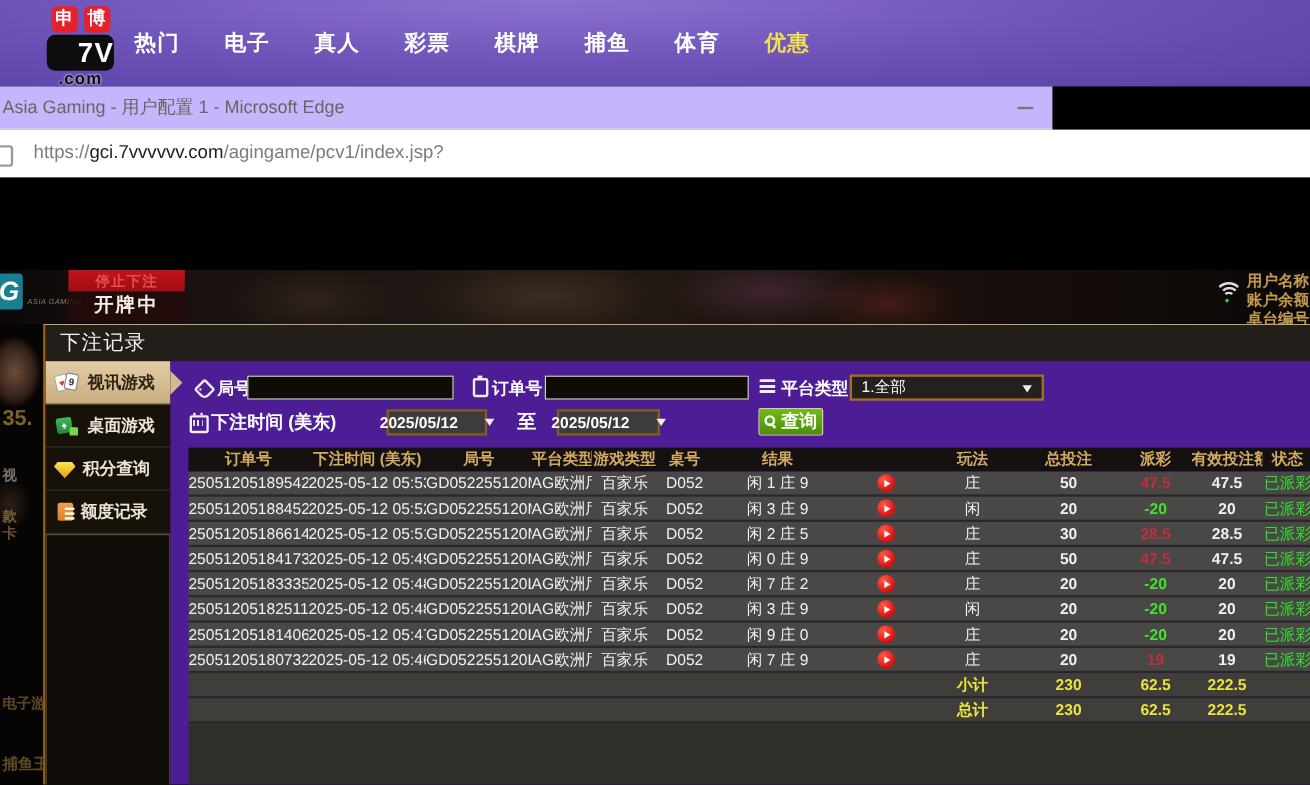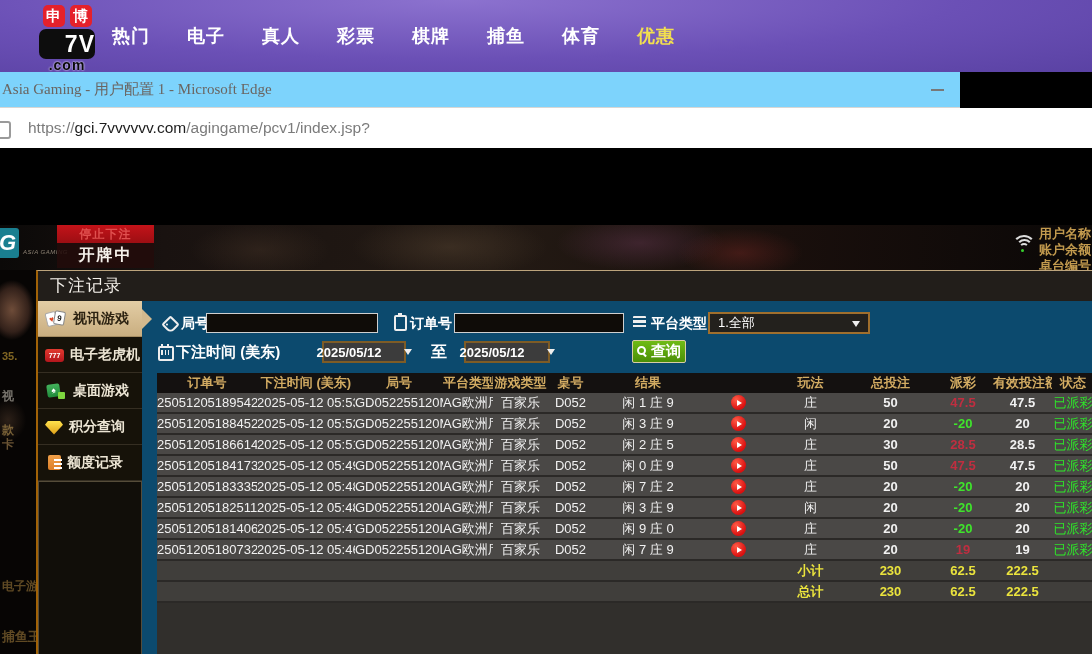--- a/index.html
+++ b/index.html
@@ -16,22 +16,22 @@
   .logo-main{margin:2px auto 0;background:#0d0d0d;border-radius:7px;width:56px;height:30px;
     line-height:30px;color:#fff;font-weight:900;font-size:23px;letter-spacing:1px;text-align:right;}
   .logo-sub{color:#0a0a0a;font-weight:900;font-size:14px;letter-spacing:1px;margin-top:-2px;
     text-shadow:0 0 2px #d4c9f2,0 0 2px #d4c9f2;}
   .nav-items{position:absolute;left:112px;top:0;height:72px;display:flex;align-items:center;}
   .nav-item{width:38px;margin-right:37px;color:#fff;font-size:18px;font-weight:700;
     letter-spacing:1px;white-space:nowrap;cursor:pointer;}
   .nav-item.hl{color:#f2df4f;}
 
   
-  .titlebar{position:absolute;top:72px;left:0;width:960px;height:36px;background:#7dd3fc;
-    border-bottom:1px solid #d8d6d3;box-sizing:border-box;font-family:Liberation Serif, serif;}
+  .titlebar{position:absolute;top:72px;left:0;width:877px;height:36px;background:#c4b5fd;
+    border-bottom:1px solid #d8d6d3;box-sizing:border-box;}
   .title-text{position:absolute;left:2px;top:0;line-height:35px;font-size:15px;color:#6a6561;}
   .min-icon{position:absolute;right:16px;top:17px;width:13px;height:2px;background:#787878;cursor:pointer;}
   .urlbar{position:absolute;top:108px;left:0;width:1092px;height:40px;background:#fff;overflow:hidden;cursor:text;}
   .url-partial{position:absolute;left:-6px;top:13px;width:13px;height:14px;border:2px solid #9a9a9a;border-radius:3px;}
   .url-text{position:absolute;left:28px;top:0;line-height:40px;font-size:15.5px;white-space:nowrap;}
   .u-dim{color:#7b7b7b;} .u-dark{color:#1d1d1d;}
   .blackband{position:absolute;top:148px;left:0;width:1092px;height:77px;background:#000;}
 
   
   .stage{position:absolute;top:225px;left:0;width:1092px;height:45px;overflow:hidden;background:
@@ -63,21 +63,21 @@
   .wdot{position:absolute;left:50%;top:14px;margin-left:-1.5px;width:3px;height:3px;border-radius:50%;background:#37cf2e;}
   .uinfo{position:absolute;left:1039px;top:1px;}
   .uinfo-line{height:16px;line-height:16px;font-size:13px;font-weight:700;color:#c29a4e;white-space:nowrap;}
 
   
   .leftstrip{position:absolute;left:0;top:270px;width:36px;height:384px;background:
     radial-gradient(30px 40px at 12px 40px, #6e4c39, #33211a 55%, transparent 75%),
     radial-gradient(26px 30px at 8px 150px, #2c2018, transparent 70%),#070504;overflow:hidden;}
   .frags{position:absolute;left:0;top:0;width:36px;height:384px;}
   .frag{position:absolute;left:2px;font-size:12px;font-weight:700;white-space:nowrap;opacity:.55;}
-  .frag:nth-child(1){top:80px;color:#e3b43c;font-size:11px;}
+  .frag:nth-child(1){top:68px;color:#e3b43c;font-size:18px;}
   .frag:nth-child(2){top:118px;color:#cfcabe;}
   .frag:nth-child(3){top:152px;color:#c9a35a;}
   .frag:nth-child(4){top:166px;color:#b9935a;}
   .frag:nth-child(5){top:308px;color:#a8823e;}
   .frag:nth-child(6){top:358px;color:#a8823e;font-size:13px;}
 
   
   .modal{position:absolute;left:36px;top:270px;width:1056px;height:384px;background:#1e1a16;
     border-top:1px solid #bda47c;border-left:2px solid #a16207;box-sizing:border-box;}
   .p-title{height:30px;line-height:30px;padding-left:12px;color:#f4f0ea;font-size:17px;
@@ -106,21 +106,21 @@
   .table-games-icon::after{content:"";position:absolute;right:2px;bottom:1px;width:7px;height:7px;
     background:#7ed63f;border-radius:1px;}
   .points-icon{width:18px;height:14px;margin-top:2px;background:linear-gradient(#ffe24d,#df9f17);
     clip-path:polygon(18% 0,82% 0,100% 30%,50% 100%,0 30%);flex:0 0 18px;}
   .quota-record-icon{width:13px;height:15px;margin-left:3px;background:linear-gradient(#f0a04a,#dd7f27);
     border-radius:2px;flex:0 0 13px;}
   .quota-record-icon::after{content:"";position:absolute;left:5.5px;top:4px;width:8px;height:2px;
     background:#fff;box-shadow:0 4px 0 #fff,0 8px 0 #fff;}
 
   
-  .content{flex:1;position:relative;background:#0c4a6e;}
+  .content{flex:1;position:relative;background:#4c1d95;}
   .filters{position:absolute;left:0;top:0;width:952px;height:72px;}
   .lbl{position:absolute;color:#fff;font-size:14px;font-weight:700;white-space:nowrap;}
   .tag-icon{position:absolute;left:22px;top:17px;width:9px;height:9px;border:2px solid #eee;
     border-radius:2px 2px 2px 5px;transform:rotate(-45deg);}
   .tag-icon::after{content:"";position:absolute;left:1px;top:1px;width:2px;height:2px;background:#eee;border-radius:50%;}
   .l-round{left:39px;top:14px;}
   .inp{position:absolute;height:18px;background:#0f0c08;border:1px solid #cfcfcf;color:#eee;
     font-size:13px;padding:0 4px;font-family:inherit;}
   .i-round{left:64px;top:12px;width:162px;}
   .clip-icon{position:absolute;left:252px;top:14px;width:9px;height:12px;border:2px solid #eee;border-radius:2px;}
@@ -251,24 +251,20 @@
 
   <div class="modal">
     <div class="p-title">下注记录</div>
     <div class="p-body">
       <div class="sidebar">
           <div class="side-item active">
             <span class="sicon video-games-icon"></span>
             <span class="slabel">视讯游戏</span>
           </div>
           <div class="side-item">
-            <span class="sicon slot-machine-icon">777</span>
-            <span class="slabel">电子老虎机</span>
-          </div>
-          <div class="side-item">
             <span class="sicon table-games-icon"></span>
             <span class="slabel">桌面游戏</span>
           </div>
           <div class="side-item">
             <span class="sicon points-icon"></span>
             <span class="slabel">积分查询</span>
           </div>
           <div class="side-item">
             <span class="sicon quota-record-icon"></span>
             <span class="slabel">额度记录</span>

